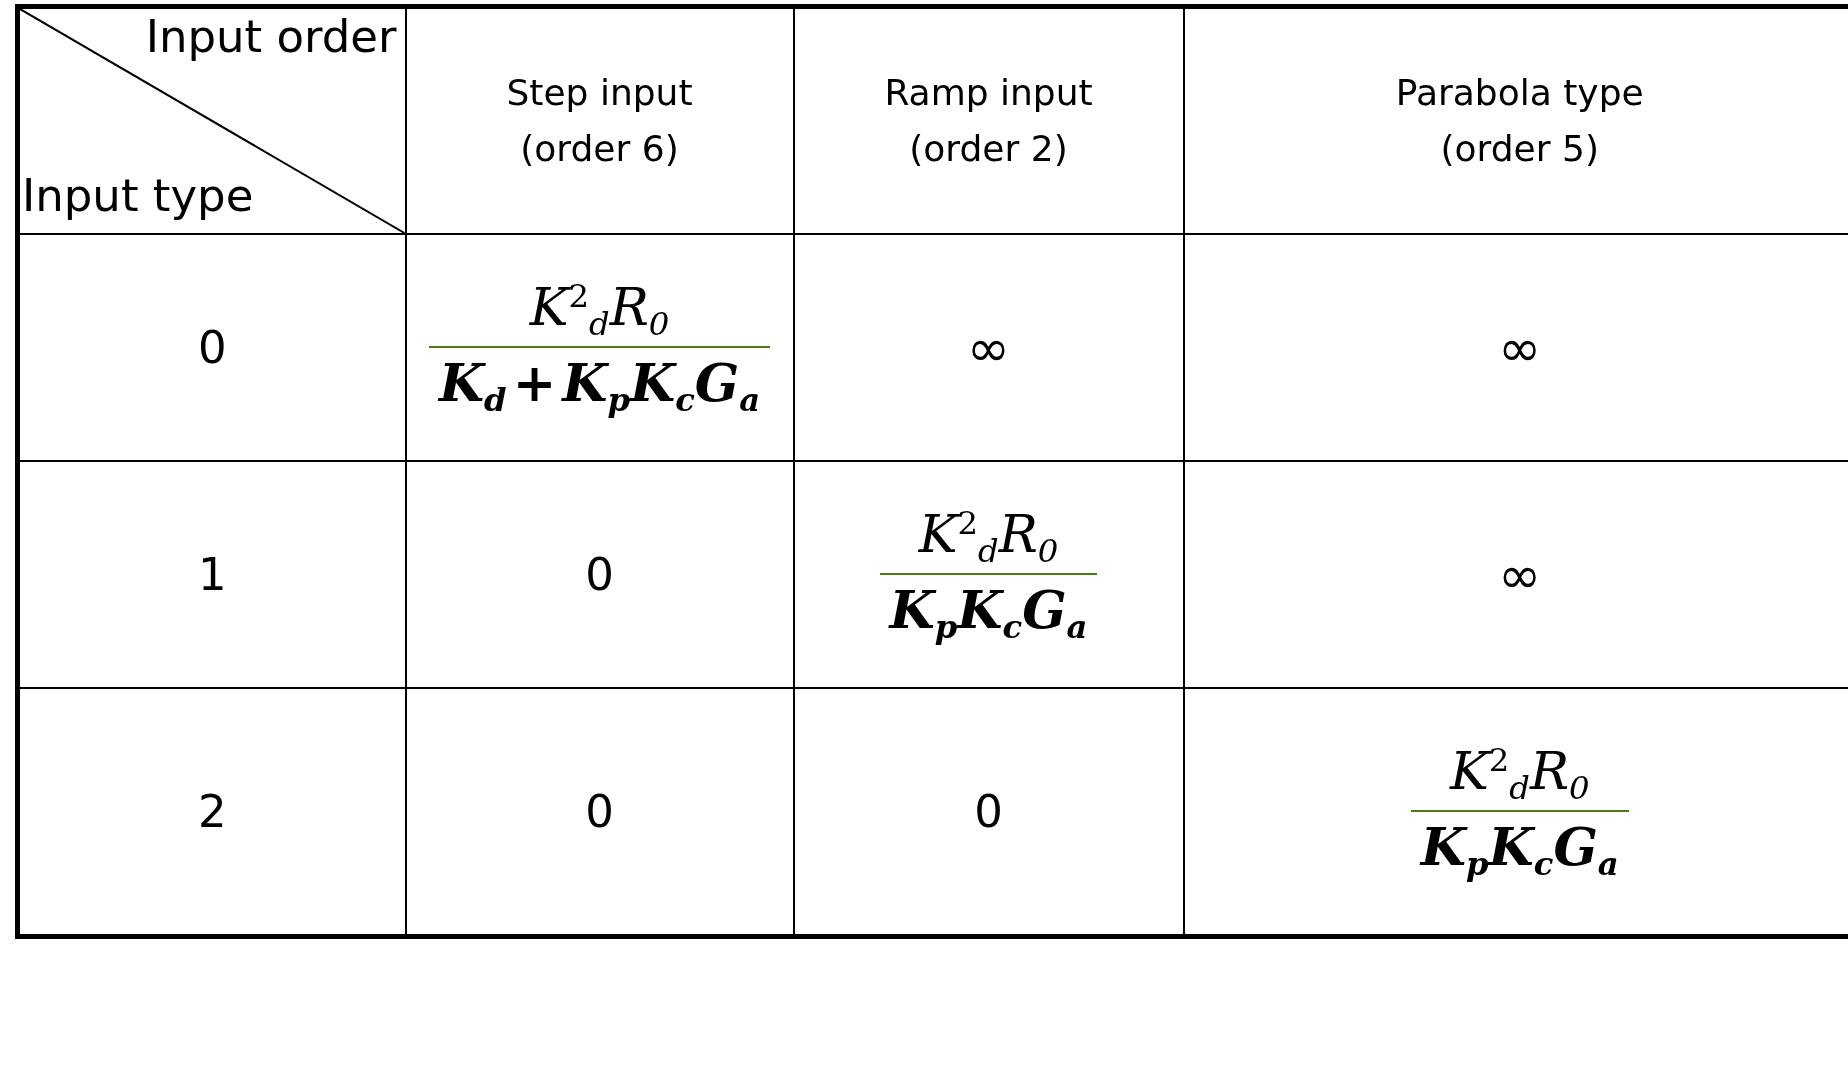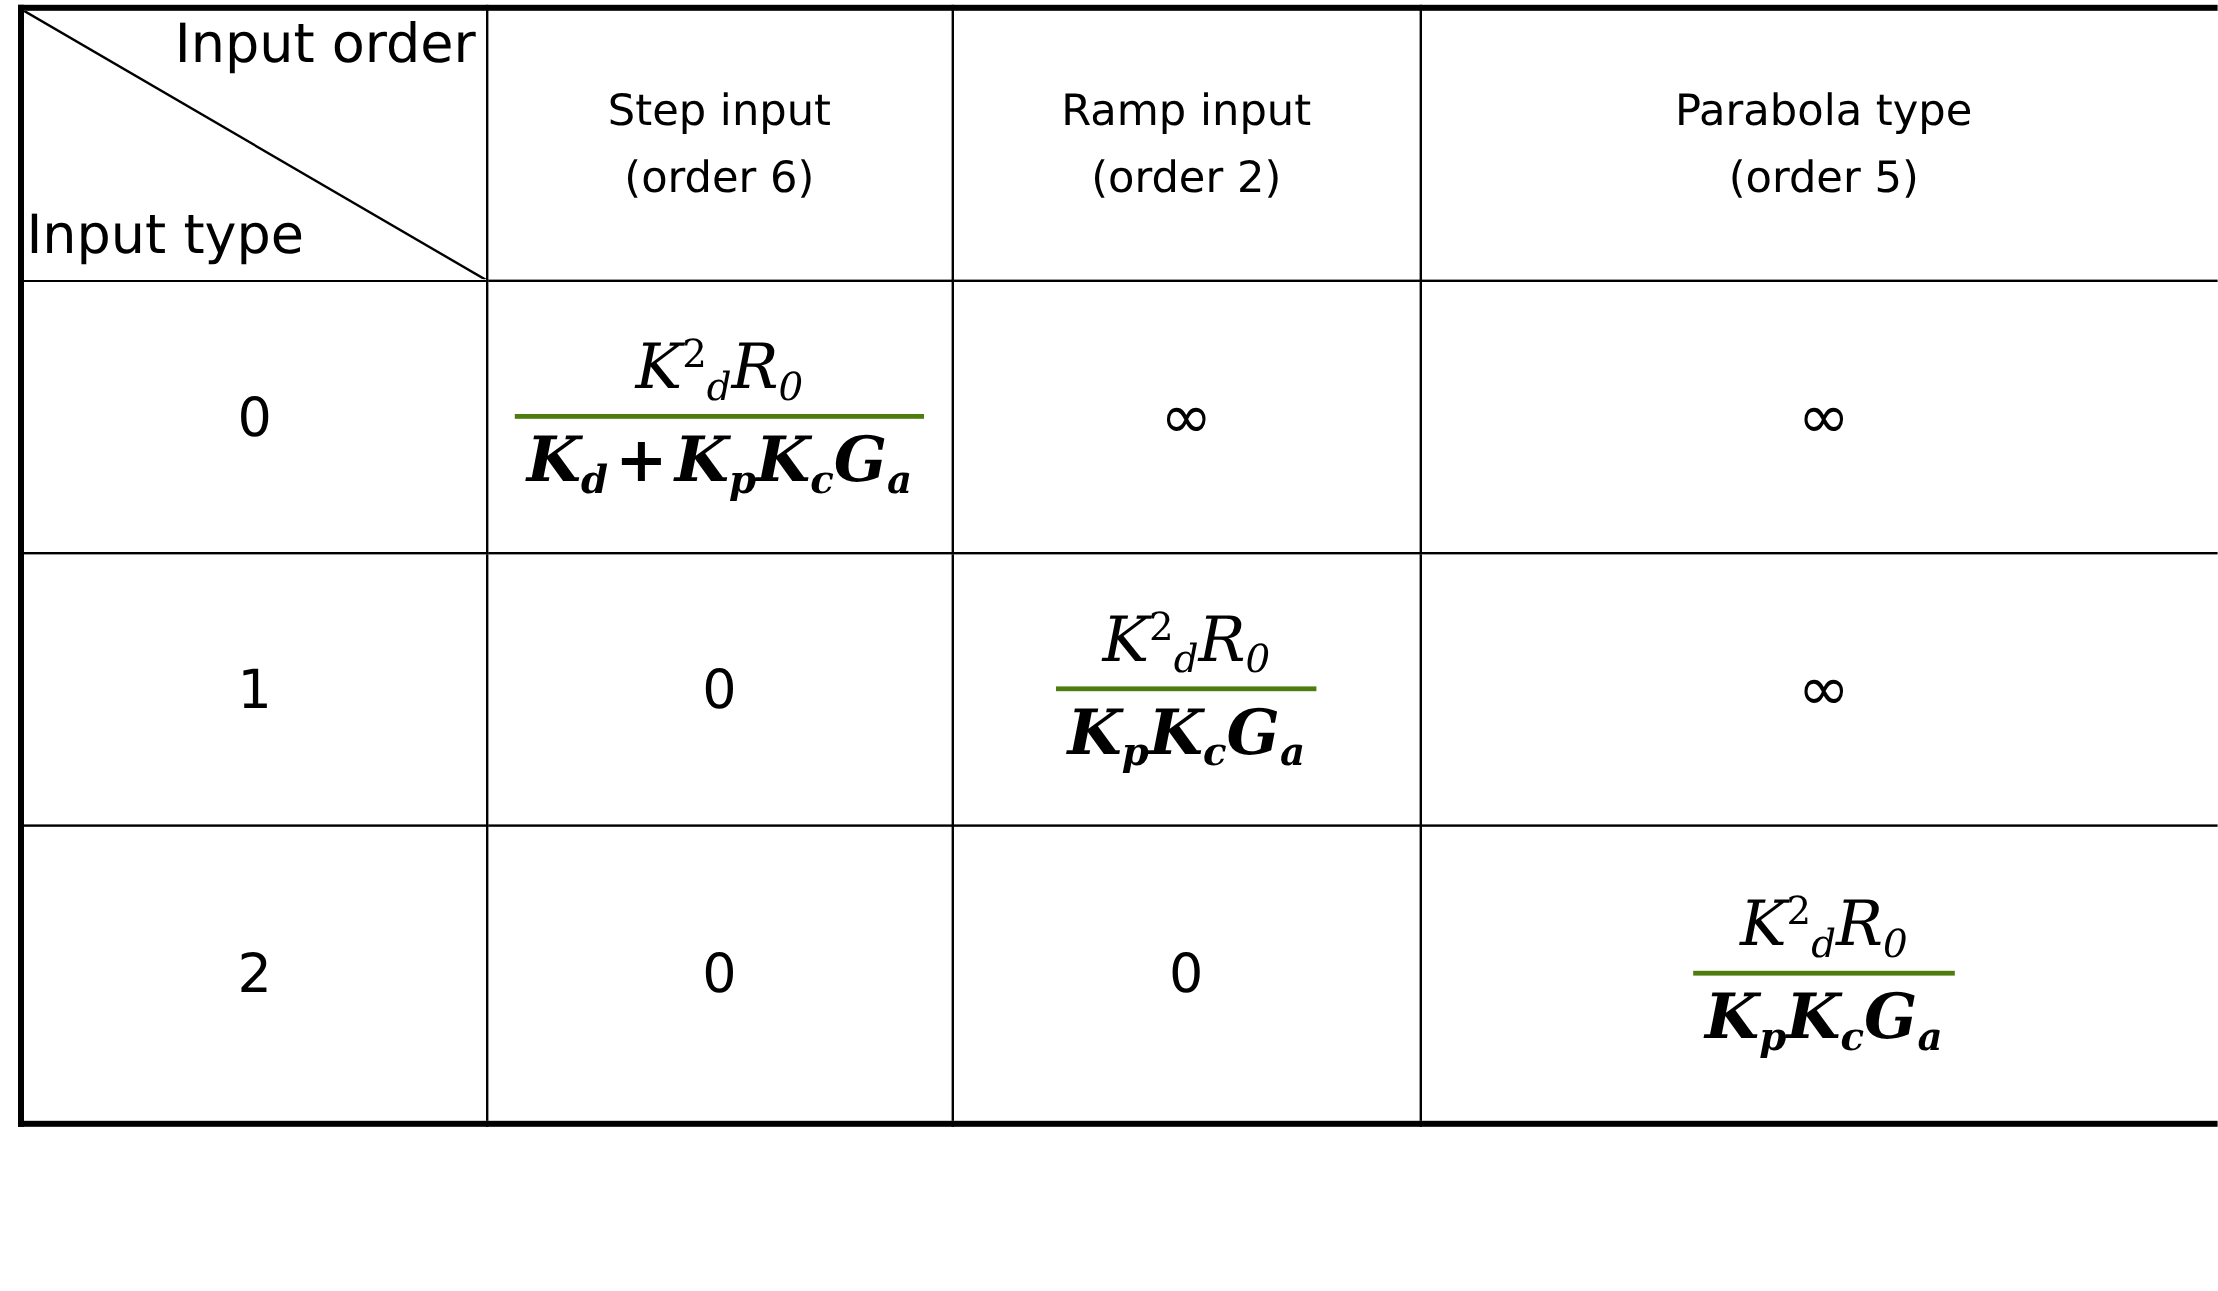--- a/index.html
+++ b/index.html
@@ -114,21 +114,21 @@
     vertical-align: middle;
     text-align: center;
     font-family: "DejaVu Serif", serif;
     font-style: italic;
     font-size: 52px;
     line-height: 1.12;
   }
   .frac > .num {
     display: block;
     padding: 0 10px 4px 10px;
-    border-bottom: 4px solid #4d7c0f;
+    border-bottom: 2px solid #4d7c0f;
     white-space: nowrap;
   }
   .frac > .den {
     display: block;
     padding: 6px 10px 0 10px;
     white-space: nowrap;
     font-weight: bold;
   }
   .frac sub {
     font-size: 0.62em;

